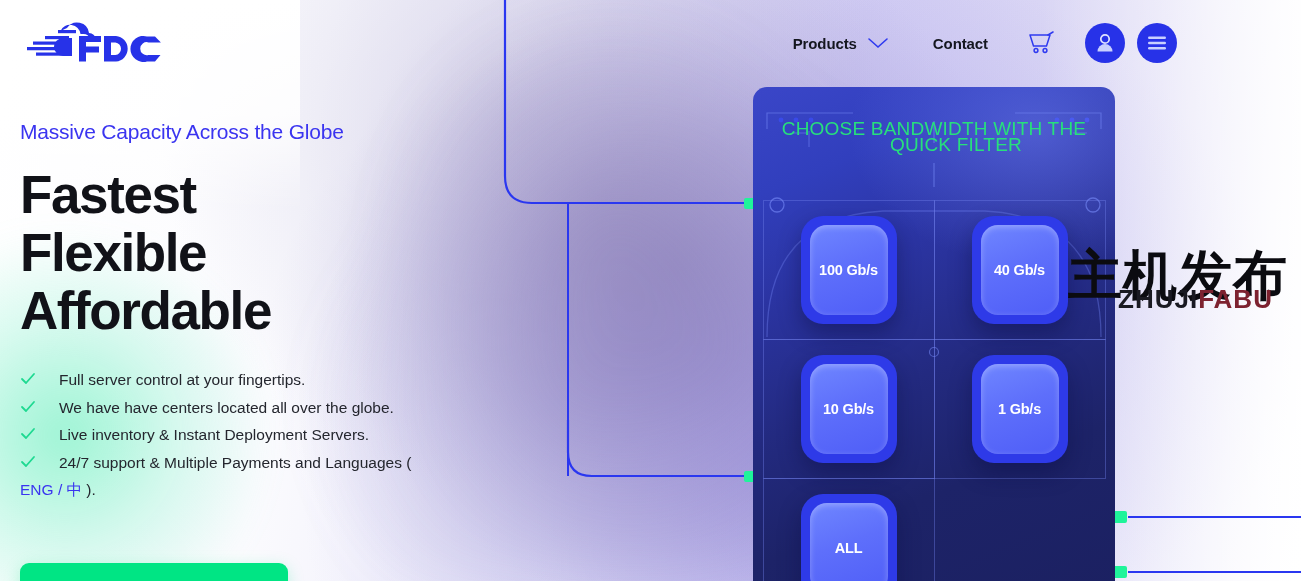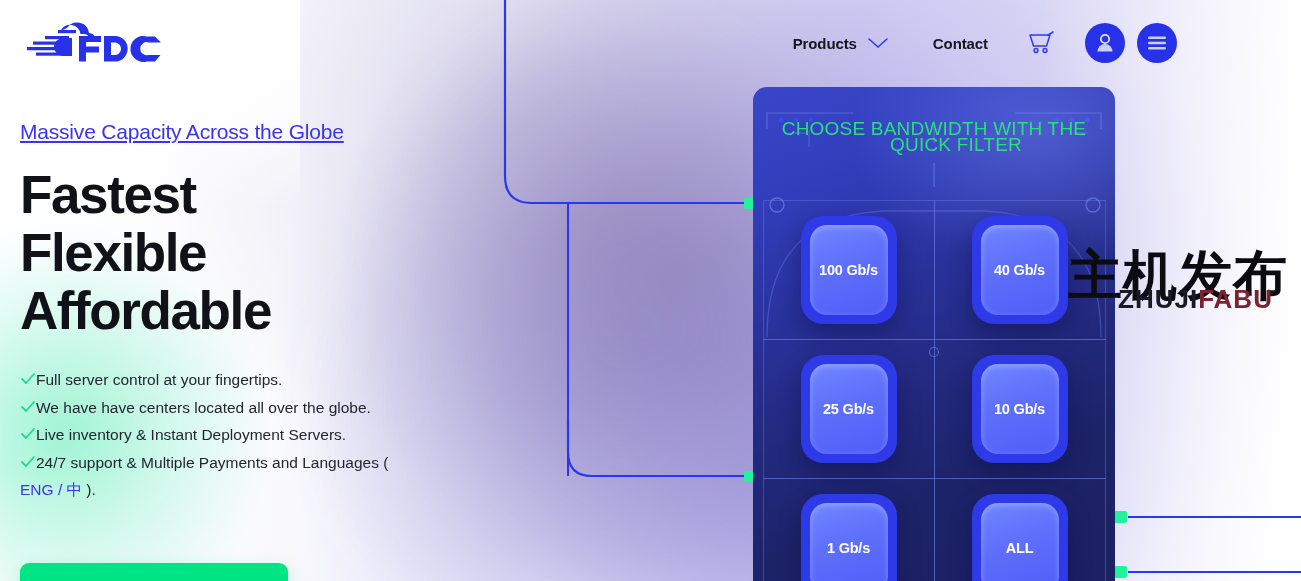--- a/index.html
+++ b/index.html
@@ -62,29 +62,29 @@
   .circle-btn {
     width:40px; height:40px; border-radius:50%;
     background:#2732e8; display:flex; align-items:center; justify-content:center;
     cursor:pointer; margin-left:12px;
   }
   #menu-btn { margin-right:8px; }
 
   
   #hero { position:absolute; left:20px; top:120px; width:470px; z-index:30; }
   #eyebrow {
-    font-size:21px; color:#3a34f0; letter-spacing:-0.2px; margin-bottom:22px;text-decoration:underline;
+    font-size:21px; color:#3a34f0; letter-spacing:-0.2px; margin-bottom:22px;
   }
   #headline {
     font-size:53px; line-height:58px; font-weight:bold; color:#111218;
     letter-spacing:-1.4px; margin-bottom:26px;
   }
   #bullets { list-style:none; }
   #bullets li {
-    display:flex; align-items:flex-start; gap:0;
+    display:flex; align-items:flex-start; gap:23px;
     font-size:15.5px; color:#24262e; line-height:27px; margin-bottom:0.5px;
   }
   .check { flex:0 0 auto; width:16px; height:16px; margin-top:5px; }
   .lang-line { font-size:15.5px; line-height:27px; color:#24262e; }
   .lang-link { color:#3a34f0; cursor:pointer; }
   #cta-btn {
     position:absolute; left:20px; top:563px; width:268px; height:46px;
     background:#00e584; border-radius:9px; border:none; cursor:pointer; z-index:30;
     box-shadow:0 4px 16px rgba(0,229,132,0.25);
   }
@@ -195,25 +195,20 @@
 
   <div id="grid">
     <div class="cell">
       <div class="tile">
         <div class="tile-inner">100 Gb/s</div>
       </div>
     </div>
     <div class="cell">
       <div class="tile">
         <div class="tile-inner">40 Gb/s</div>
-      </div>
-    </div>
-    <div class="cell">
-      <div class="tile">
-        <div class="tile-inner">25 Gb/s</div>
       </div>
     </div>
     <div class="cell">
       <div class="tile">
         <div class="tile-inner">10 Gb/s</div>
       </div>
     </div>
     <div class="cell">
       <div class="tile">
         <div class="tile-inner">1 Gb/s</div>

